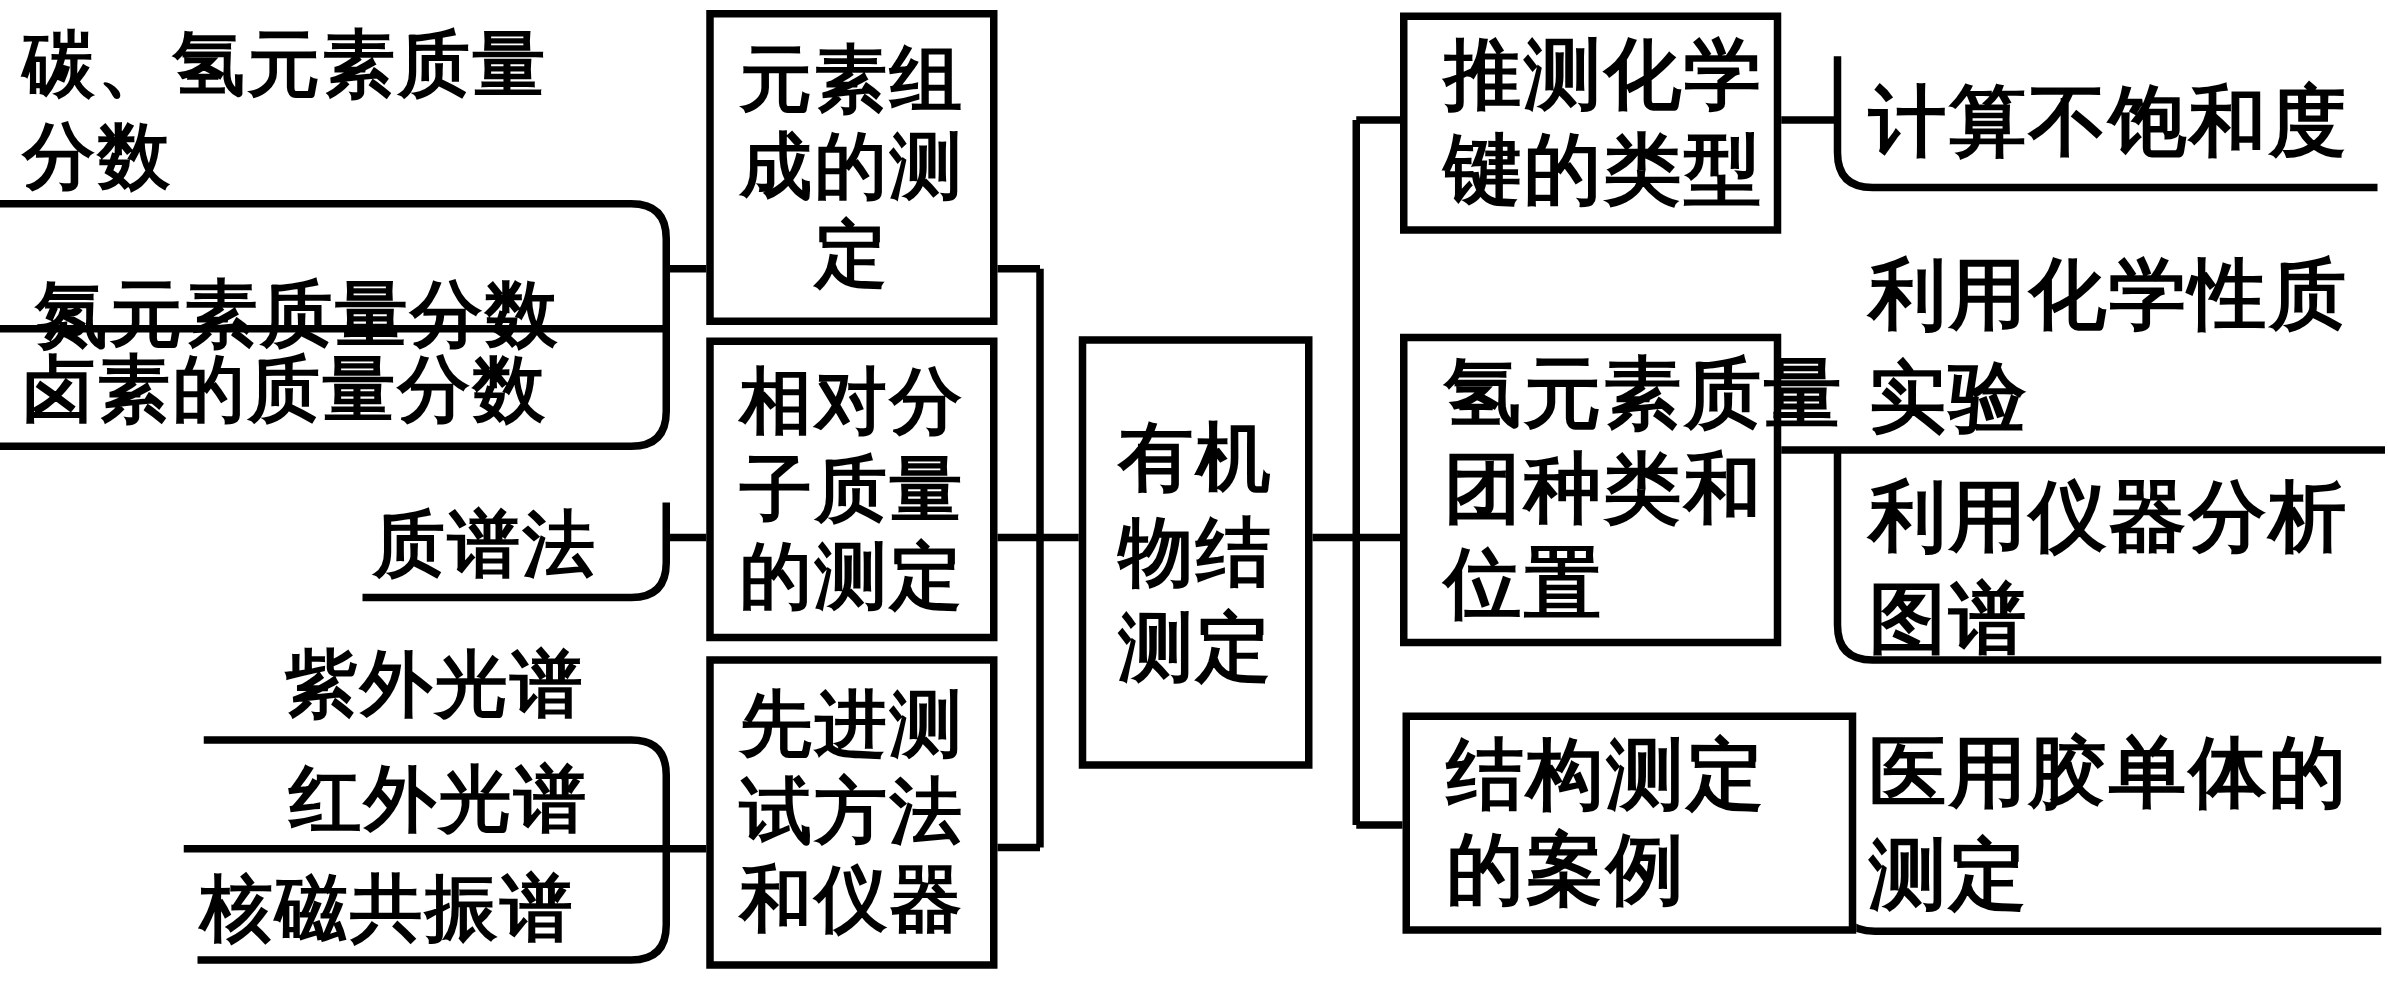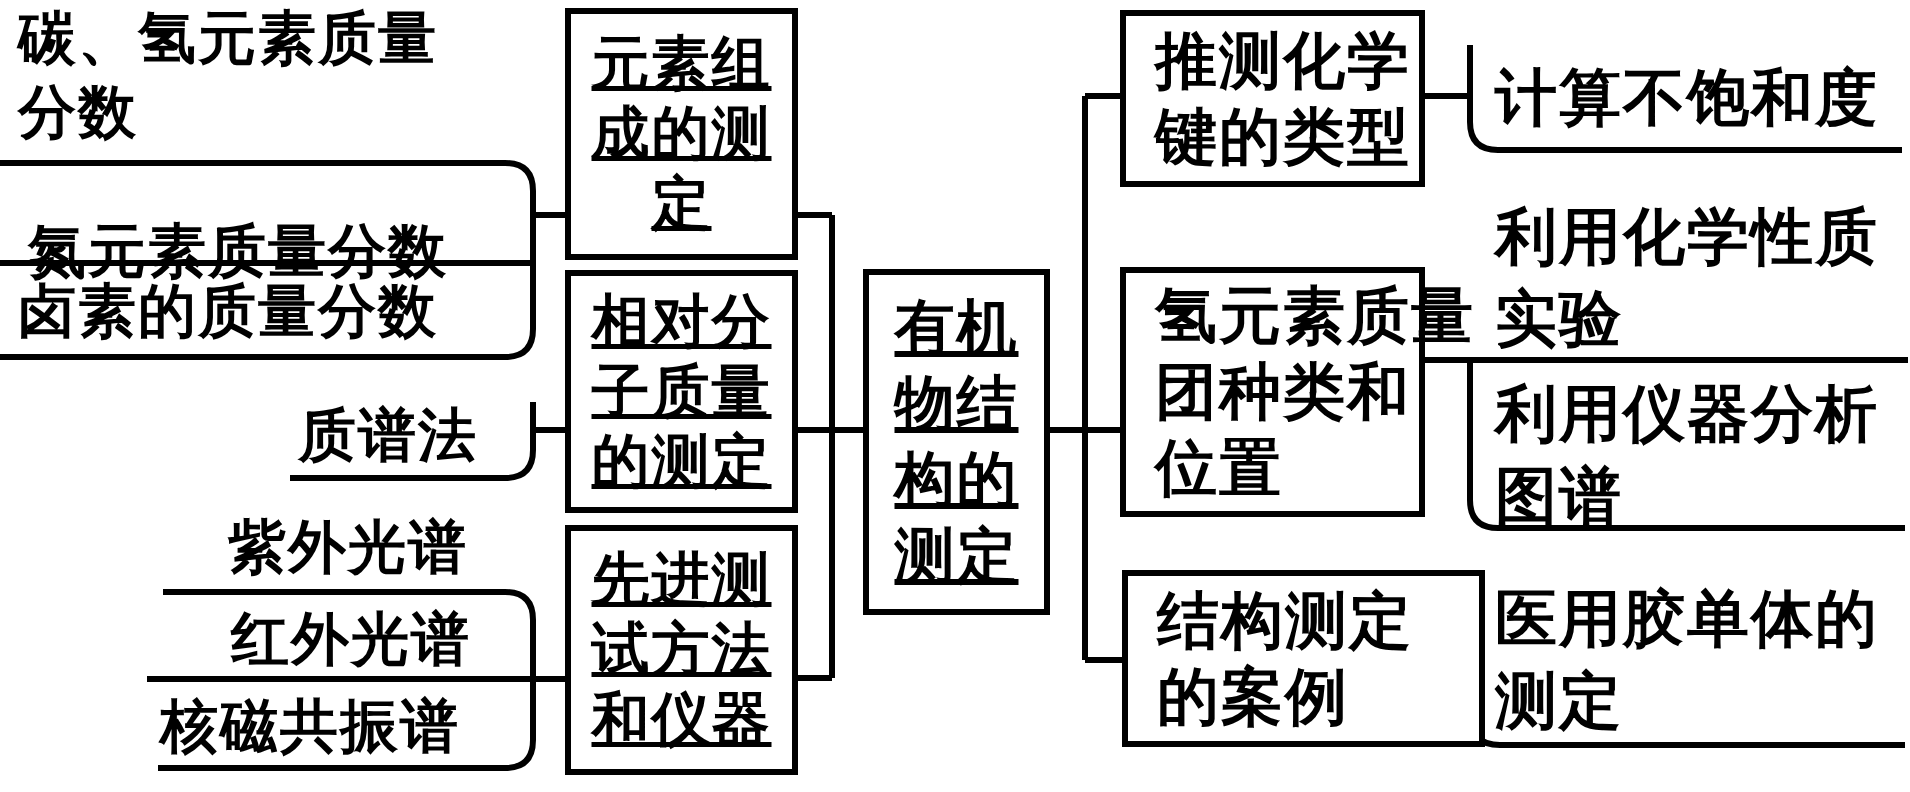--- a/index.html
+++ b/index.html
@@ -29,21 +29,21 @@
     background: #ffffff;
     display: flex;
     flex-direction: column;
     justify-content: center;
     z-index: 1;
     font-size: 58px;
     line-height: 70px;
     letter-spacing: 2px;
     white-space: nowrap;
   }
-  .box.center-text { align-items: center; text-decoration: underline; }
+  .box.center-text { align-items: center; }
   .box.left-text { align-items: flex-start; padding-left: 29px; }
   .leaf {
     position: absolute;
     z-index: 1;
     font-size: 58px;
     line-height: 72px;
     letter-spacing: 2px;
     white-space: nowrap;
   }
   .leaf span { display: block; }
@@ -82,21 +82,21 @@
     <path d="M1423,96 H1470"></path>
     <path d="M1470,45 V122 Q1470,150 1498,150 H1902"></path>
 
     <path d="M1423,360 H1908"></path>
     <path d="M1470,360 V500 Q1470,528 1498,528 H1905"></path>
 
     <path d="M1423,660 H1470"></path>
     <path d="M1470,577 V715 Q1470,745 1500,745 H1905"></path>
   </svg>
 
-  <div class="leaf a1-leaf" style="left:18px;top:2px;">
+  <div class="leaf a1-leaf" style="left:18px;top:15px;">
     <span>碳、氢元素质量</span>
     <span>分数</span>
   </div>
   <div class="leaf" style="left:28px;top:176px;margin-top:40px;">氮元素质量分数</div>
   <div class="leaf" style="left:18px;top:276px;">卤素的质量分数</div>
   <div class="leaf" style="left:298px;top:400px;">质谱法</div>
   <div class="leaf" style="left:228px;top:512px;">紫外光谱</div>
   <div class="leaf" style="left:231px;top:604px;">红外光谱</div>
   <div class="leaf" style="left:160px;top:691px;">核磁共振谱</div>
 
@@ -112,21 +112,20 @@
   </div>
   <div class="box center-text" style="left:565px;top:525px;width:233px;height:250px;">
     <span>先进测</span>
     <span>试方法</span>
     <span>和仪器</span>
   </div>
 
   <div class="box center-text root-box" style="left:863px;top:257px;width:187px;height:346px;margin-top:12px;">
     <span>有机</span>
     <span>物结</span>
-    <span>构的</span>
     <span>测定</span>
   </div>
 
   <div class="box left-text e-box" style="left:1120px;top:10px;width:305px;height:177px;">
     <span>推测化学</span>
     <span>键的类型</span>
   </div>
   <div class="box left-text e-box" style="left:1120px;top:267px;width:305px;height:250px;">
     <span>氢元素质量</span>
     <span>团种类和</span>

